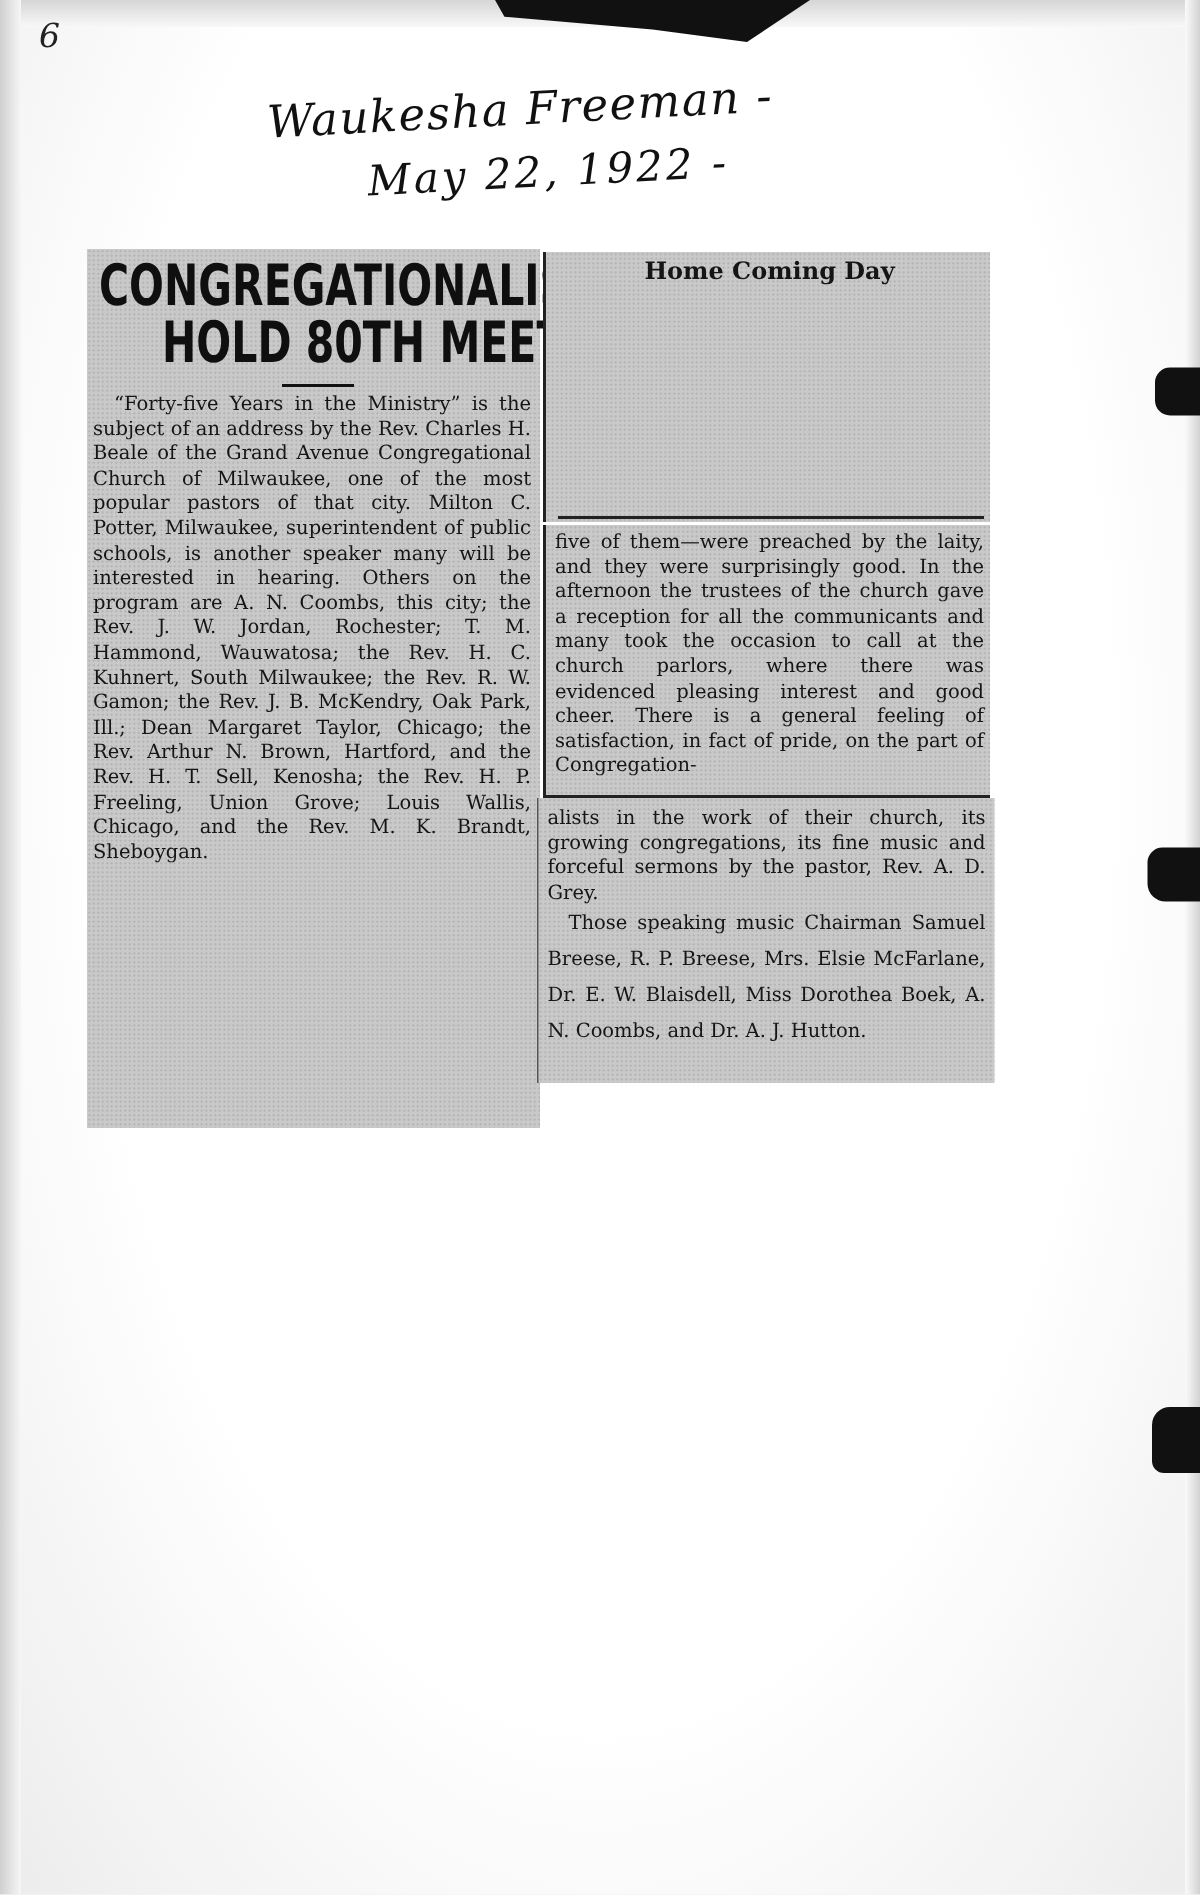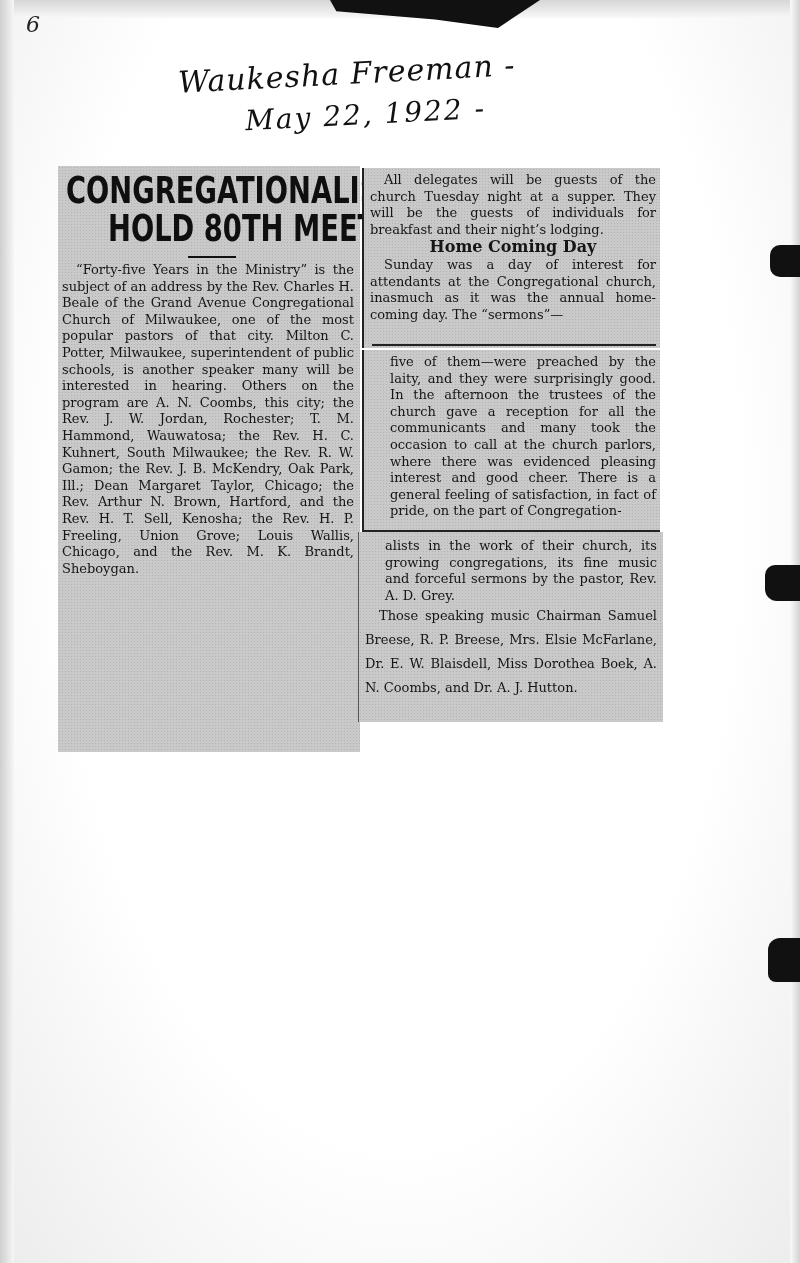--- a/index.html
+++ b/index.html
@@ -33,21 +33,21 @@
     .hw-date { left: 245px; top: 98px; font-size: 28px; letter-spacing: 2px; }
 
     .clip {
       position: absolute; background: #c9c9c9;
       background-image: radial-gradient(#b3b3b3 0.6px, transparent 0.8px);
       background-size: 3px 3px;
       color: #151515;
     }
     .col { font-size: 13px; line-height: 16.6px; text-align: justify; }
     .col p { margin: 0; text-indent: 14px; }
-    .col p.noindent { text-indent: 0; margin-left: 20px; }
+    .col p.noindent { text-indent: 0; }
 
     .clip-left { left: 58px; top: 166px; width: 302px; height: 586px; }
     .headline {
       font-family: "DejaVu Sans", sans-serif; font-weight: bold; color: #0f0f0f;
       transform: scaleX(0.72); transform-origin: left top; white-space: nowrap;
     }
     .hl1 { position: absolute; left: 8px; top: 2px; font-size: 38px; letter-spacing: 0px; }
     .hl2 { position: absolute; left: 50px; top: 40px; font-size: 38px; }
     .hl-rule { position: absolute; left: 130px; top: 90px; width: 48px; height: 2px; background: #111; }
     .left-body { position: absolute; left: 4px; top: 96px; width: 292px; }
@@ -82,23 +82,21 @@
     <div class="headline hl1">CONGREGATIONALISTS</div>
     <div class="headline hl2">HOLD 80TH MEETING</div>
     <div class="hl-rule"></div>
     <div class="col left-body">
       <p>“Forty-five Years in the Ministry” is the subject of an address by the Rev. Charles H. Beale of the Grand Avenue Congregational Church of Milwaukee, one of the most popular pastors of that city. Milton C. Potter, Milwaukee, superintendent of public schools, is another speaker many will be interested in hearing. Others on the program are A. N. Coombs, this city; the Rev. J. W. Jordan, Rochester; T. M. Hammond, Wauwatosa; the Rev. H. C. Kuhnert, South Milwaukee; the Rev. R. W. Gamon; the Rev. J. B. McKendry, Oak Park, Ill.; Dean Margaret Taylor, Chicago; the Rev. Arthur N. Brown, Hartford, and the Rev. H. T. Sell, Kenosha; the Rev. H. P. Freeling, Union Grove; Louis Wallis, Chicago, and the Rev. M. K. Brandt, Sheboygan.</p>
     </div>
   </div>
 
   <div class="clip clip-r1">
     <div class="col r-body">
-      <p>All delegates will be guests of the church Tuesday night at a supper. They will be the guests of individuals for breakfast and their night’s lodging.</p>
       <div class="subhead">Home Coming Day</div>
-      <p>Sunday was a day of interest for attendants at the Congregational church, inasmuch as it was the annual home-coming day. The “sermons”—</p>
     </div>
     <div class="boxline" style="bottom:2px;"></div>
   </div>
 
   <div class="clip clip-r2">
     <div class="col r-body">
       <p class="noindent">five of them—were preached by the laity, and they were surprisingly good. In the afternoon the trustees of the church gave a reception for all the communicants and many took the occasion to call at the church parlors, where there was evidenced pleasing interest and good cheer. There is a general feeling of satisfaction, in fact of pride, on the part of Congregation-</p>
     </div>
   </div>
 

